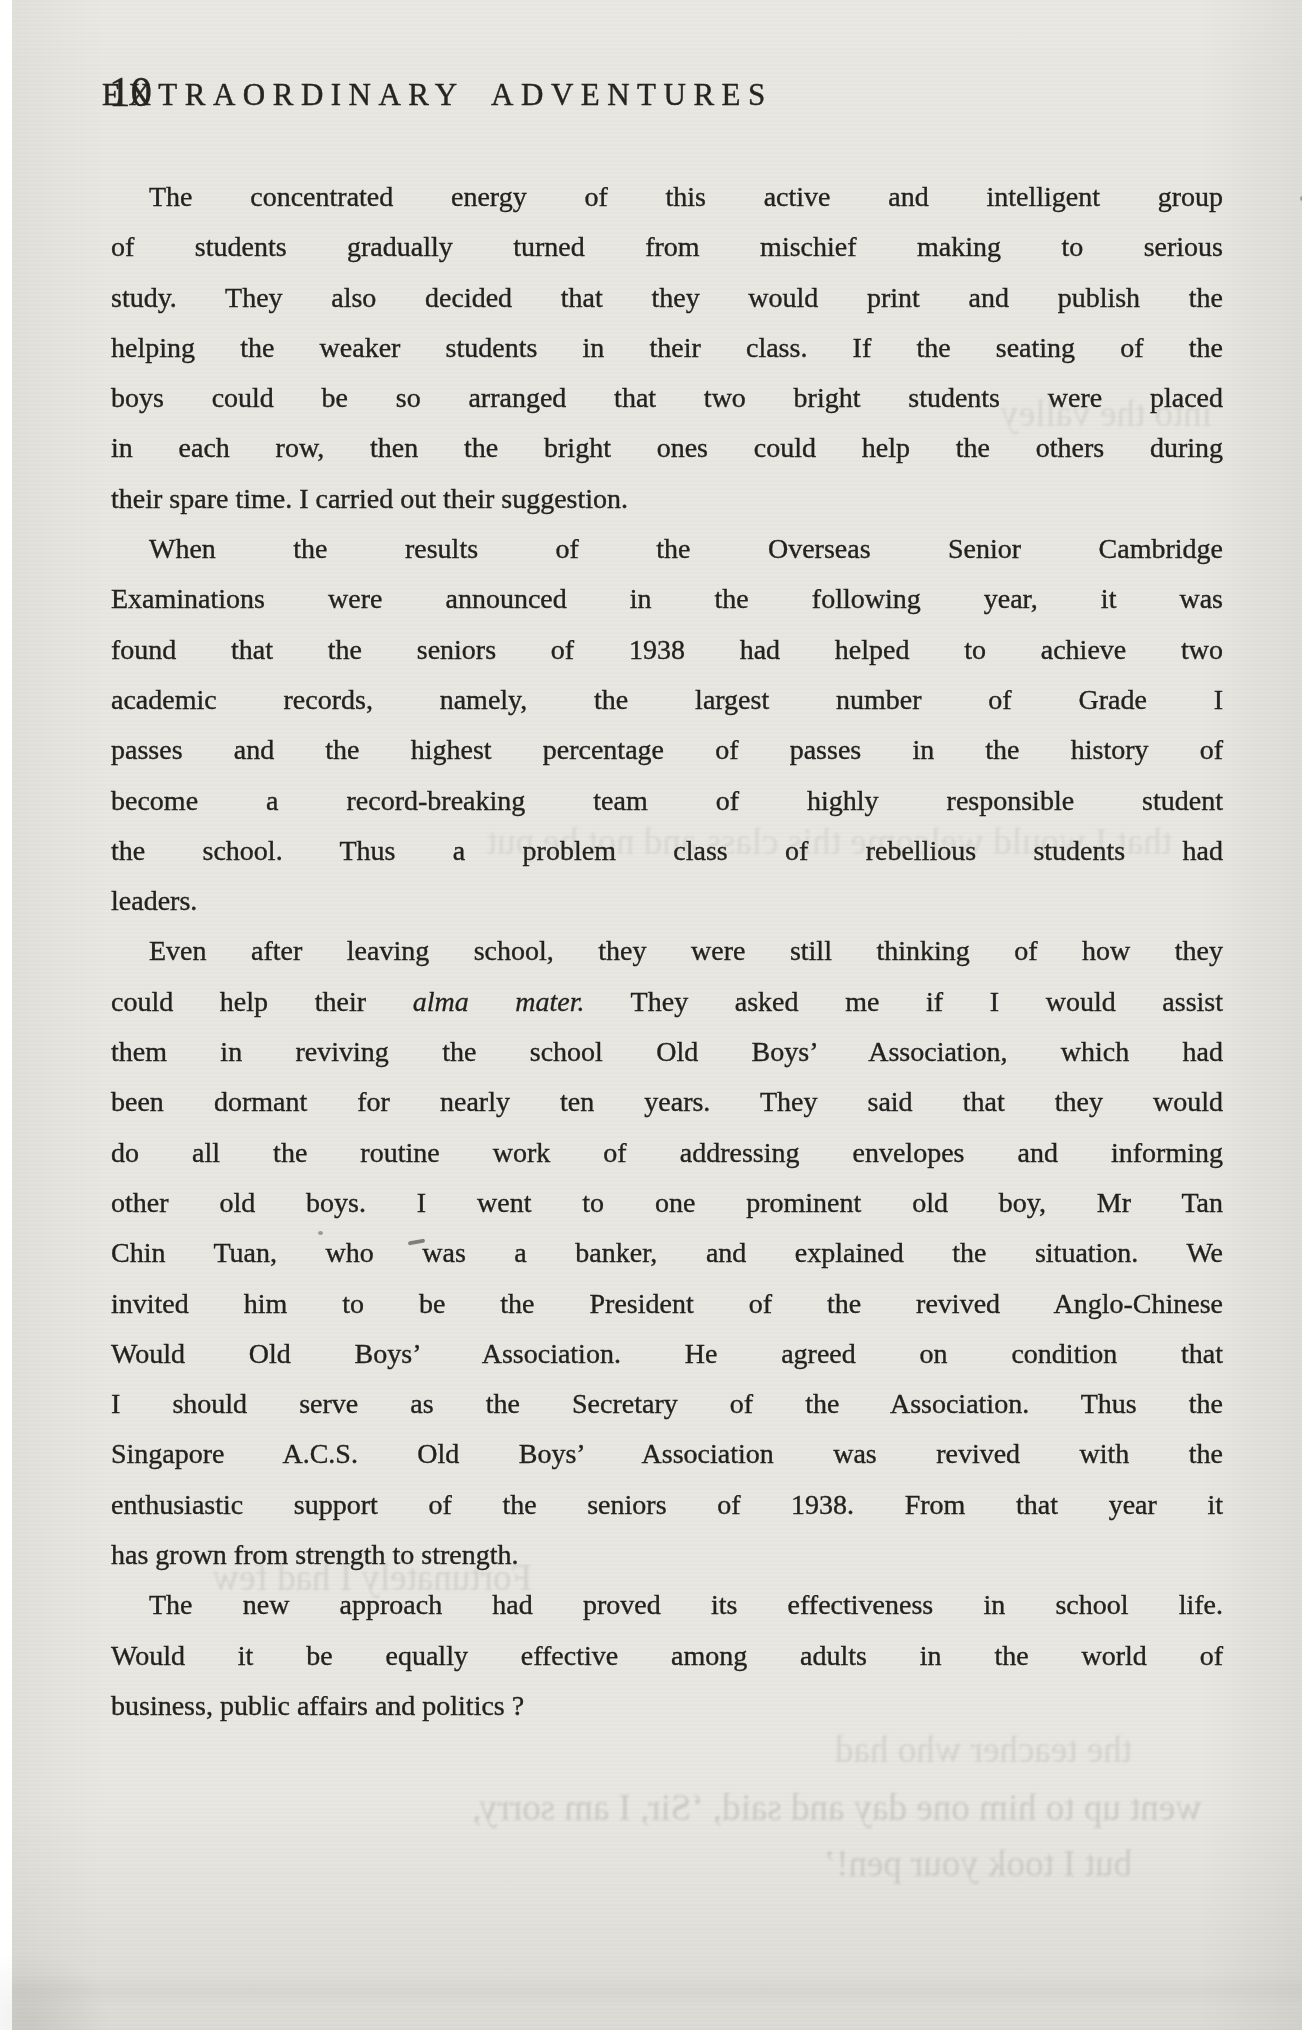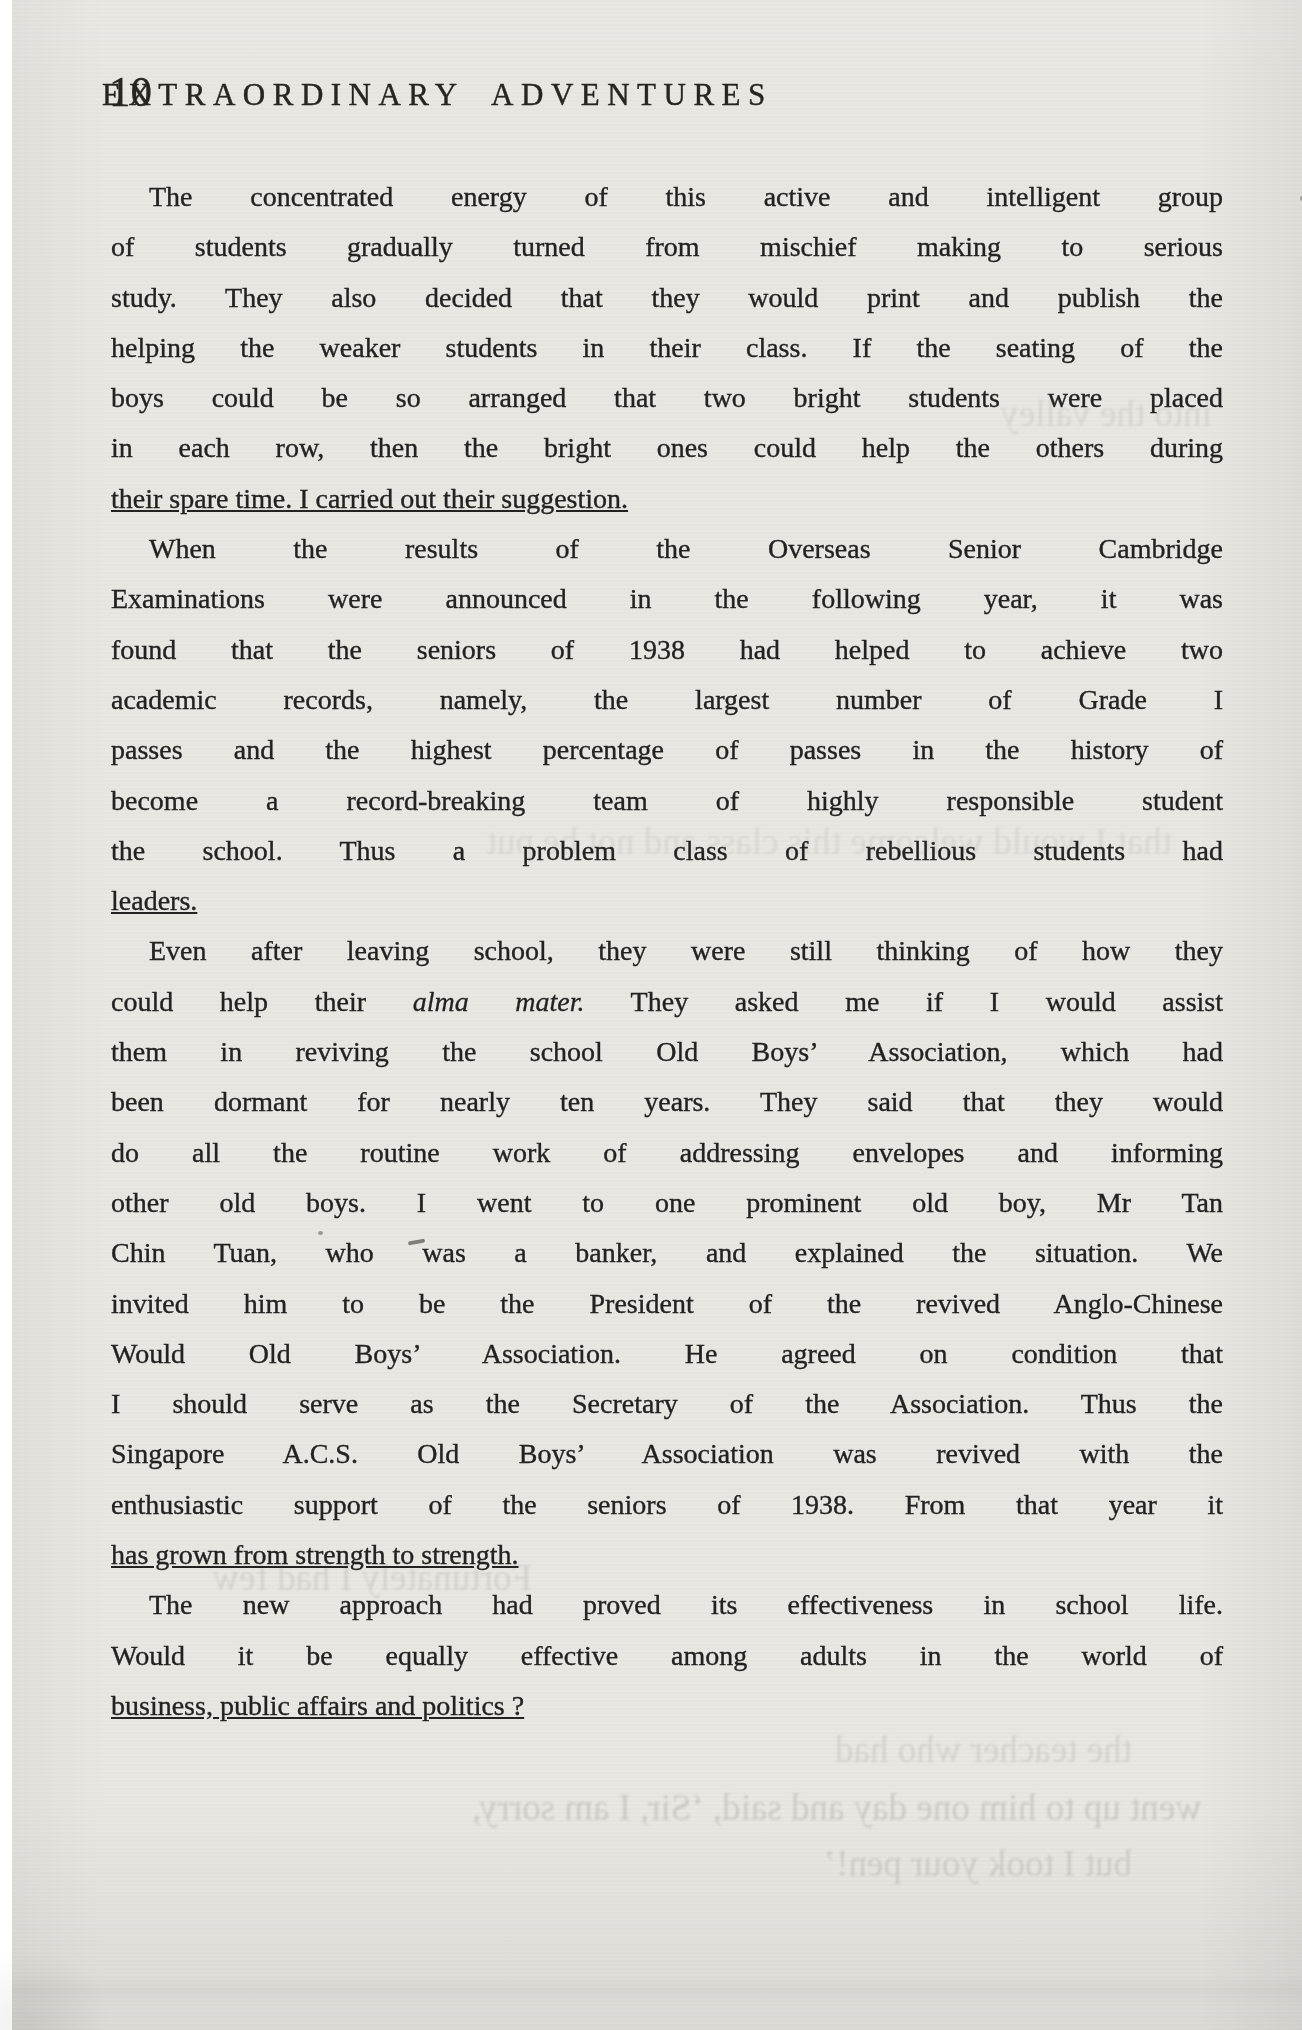--- a/index.html
+++ b/index.html
@@ -30,21 +30,21 @@
     position:absolute;left:99px;top:172px;width:1112px;
     font-size:28px;color:#232220;
     -webkit-text-stroke:0.35px #232220;
   }
   .line{
     height:50.3px;line-height:50.3px;
     text-align:justify;text-align-last:justify;
     white-space:normal;overflow:visible;
   }
   .line.indent{text-indent:38px;}
-  .line.last{text-align-last:left;text-decoration:underline;}
+  .line.last{text-align-last:left;}
   .line em{-webkit-text-stroke:0.3px #232220;}
   
   .ghost{
     position:absolute;transform:scaleX(-1);
     font-size:37px;line-height:1.2;color:#45443e;
     filter:blur(1px);pointer-events:none;white-space:nowrap;
   }
   .g1{left:930px;top:392px;width:270px;opacity:0.10;}
   .g2{left:100px;top:820px;width:1060px;opacity:0.09;}
   .g3{left:100px;top:1556px;width:420px;opacity:0.12;}

